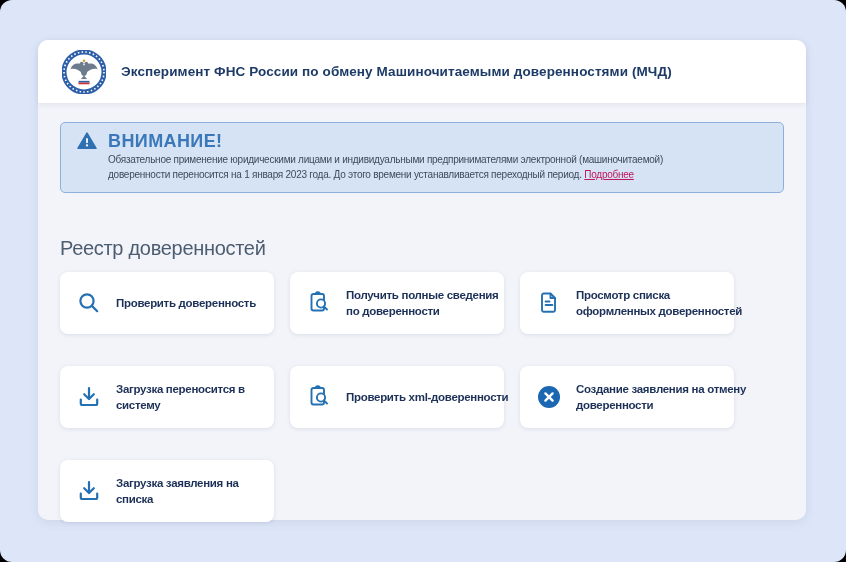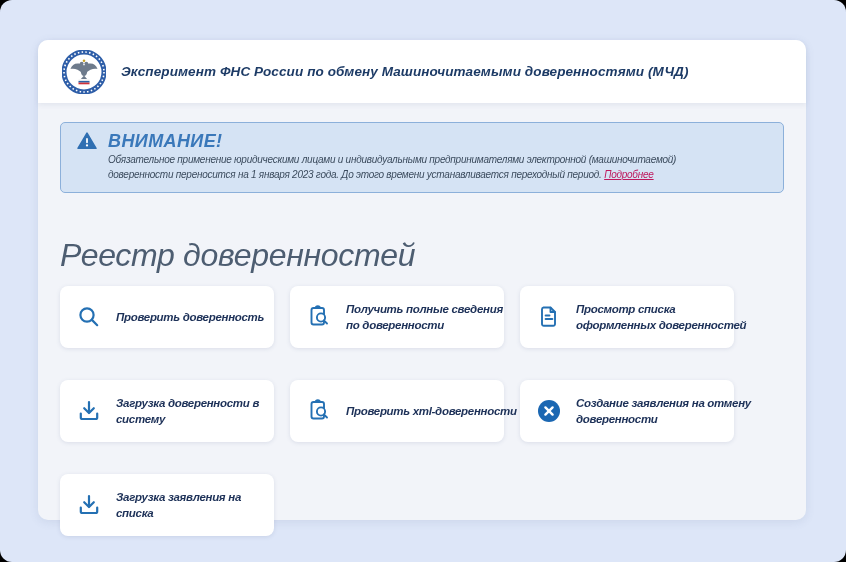--- a/index.html
+++ b/index.html
@@ -1,20 +1,19 @@
 <!DOCTYPE html>
 <html><head>
 <meta charset="utf-8">
 <style>
   html,body{margin:0;padding:0;background:#000;}
   .screen{
     width:846px;height:562px;border-radius:12px;background:#dde6f8;
     position:relative;overflow:hidden;
     font-family:"Liberation Sans", sans-serif;
-    font-style:italic;
   }
   .window{
     position:absolute;left:38px;top:40px;width:768px;height:480px;
     border-radius:10px;background:#f2f4f9;
     box-shadow:0 2px 10px rgba(80,100,140,0.12);
   }
   .header{
     height:63px;background:#ffffff;border-radius:10px 10px 0 0;
     display:flex;align-items:center;gap:15px;padding:0 24px;
     box-shadow:0 2px 5px rgba(90,110,150,0.10);
@@ -27,21 +26,21 @@
     padding:8px 16px 10px;
   }
   .alert-head{display:flex;align-items:center;gap:11px;height:20px;}
   .alert-title{color:#3a78ba;font-size:18px;font-weight:bold;letter-spacing:0.4px;}
   .alert-body{
     margin:1px 0 0 31px;font-size:10px;color:#3c4c5e;line-height:1.5;
     letter-spacing:-0.25px;white-space:pre-line;
   }
   .alert-link{color:#be185d;text-decoration:underline;cursor:pointer;}
   .page-heading{
-    margin:44px 0 0;font-size:32px;font-weight:normal;color:#4d5d71;
+    margin:44px 0 0;font-size:20px;font-weight:normal;color:#4d5d71;
     letter-spacing:-0.3px;
   }
   .grid{
     margin-top:12px;display:grid;grid-template-columns:repeat(3,214px);
     gap:32px 16px;
   }
   .card{
     background:#fff;border-radius:8px;height:62px;
     box-shadow:0 1px 4px rgba(60,80,120,0.13);
     display:flex;align-items:center;padding:0 4px 0 16px;gap:14px;
@@ -134,21 +133,21 @@
 оформленных доверенностей</span>
           </div>
           <div class="card">
             <span class="card-icon">
               <svg width="26" height="26" viewBox="0 0 26 26" fill="none" stroke="#2470b3" stroke-width="2.2" stroke-linecap="round" stroke-linejoin="round">
                 <line x1="13" y1="4" x2="13" y2="14.6"></line>
                 <polyline points="8.2,10.2 13,15 17.8,10.2"></polyline>
                 <path d="M4.8 15.5 v4 a1.5 1.5 0 0 0 1.5 1.5 h13.4 a1.5 1.5 0 0 0 1.5 -1.5 v-4"></path>
               </svg>
             </span>
-            <span class="card-label">Загрузка доверенности в
+            <span class="card-label">Загрузка переносится в
 систему</span>
           </div>
           <div class="card">
             <span class="card-icon">
               <svg width="26" height="26" viewBox="0 0 26 26" fill="none" stroke="#2470b3" stroke-width="1.9" stroke-linecap="round" stroke-linejoin="round">
                 <rect x="5.5" y="4" width="12.5" height="16.5" rx="2"></rect>
                 <path d="M9.8 4 q0 -1.8 2 -1.8 q2 0 2 1.8" fill="none"></path>
                 <circle cx="15" cy="13.5" r="4.1" fill="#ffffff"></circle>
                 <line x1="17.9" y1="16.4" x2="21" y2="19.5"></line>
               </svg>

